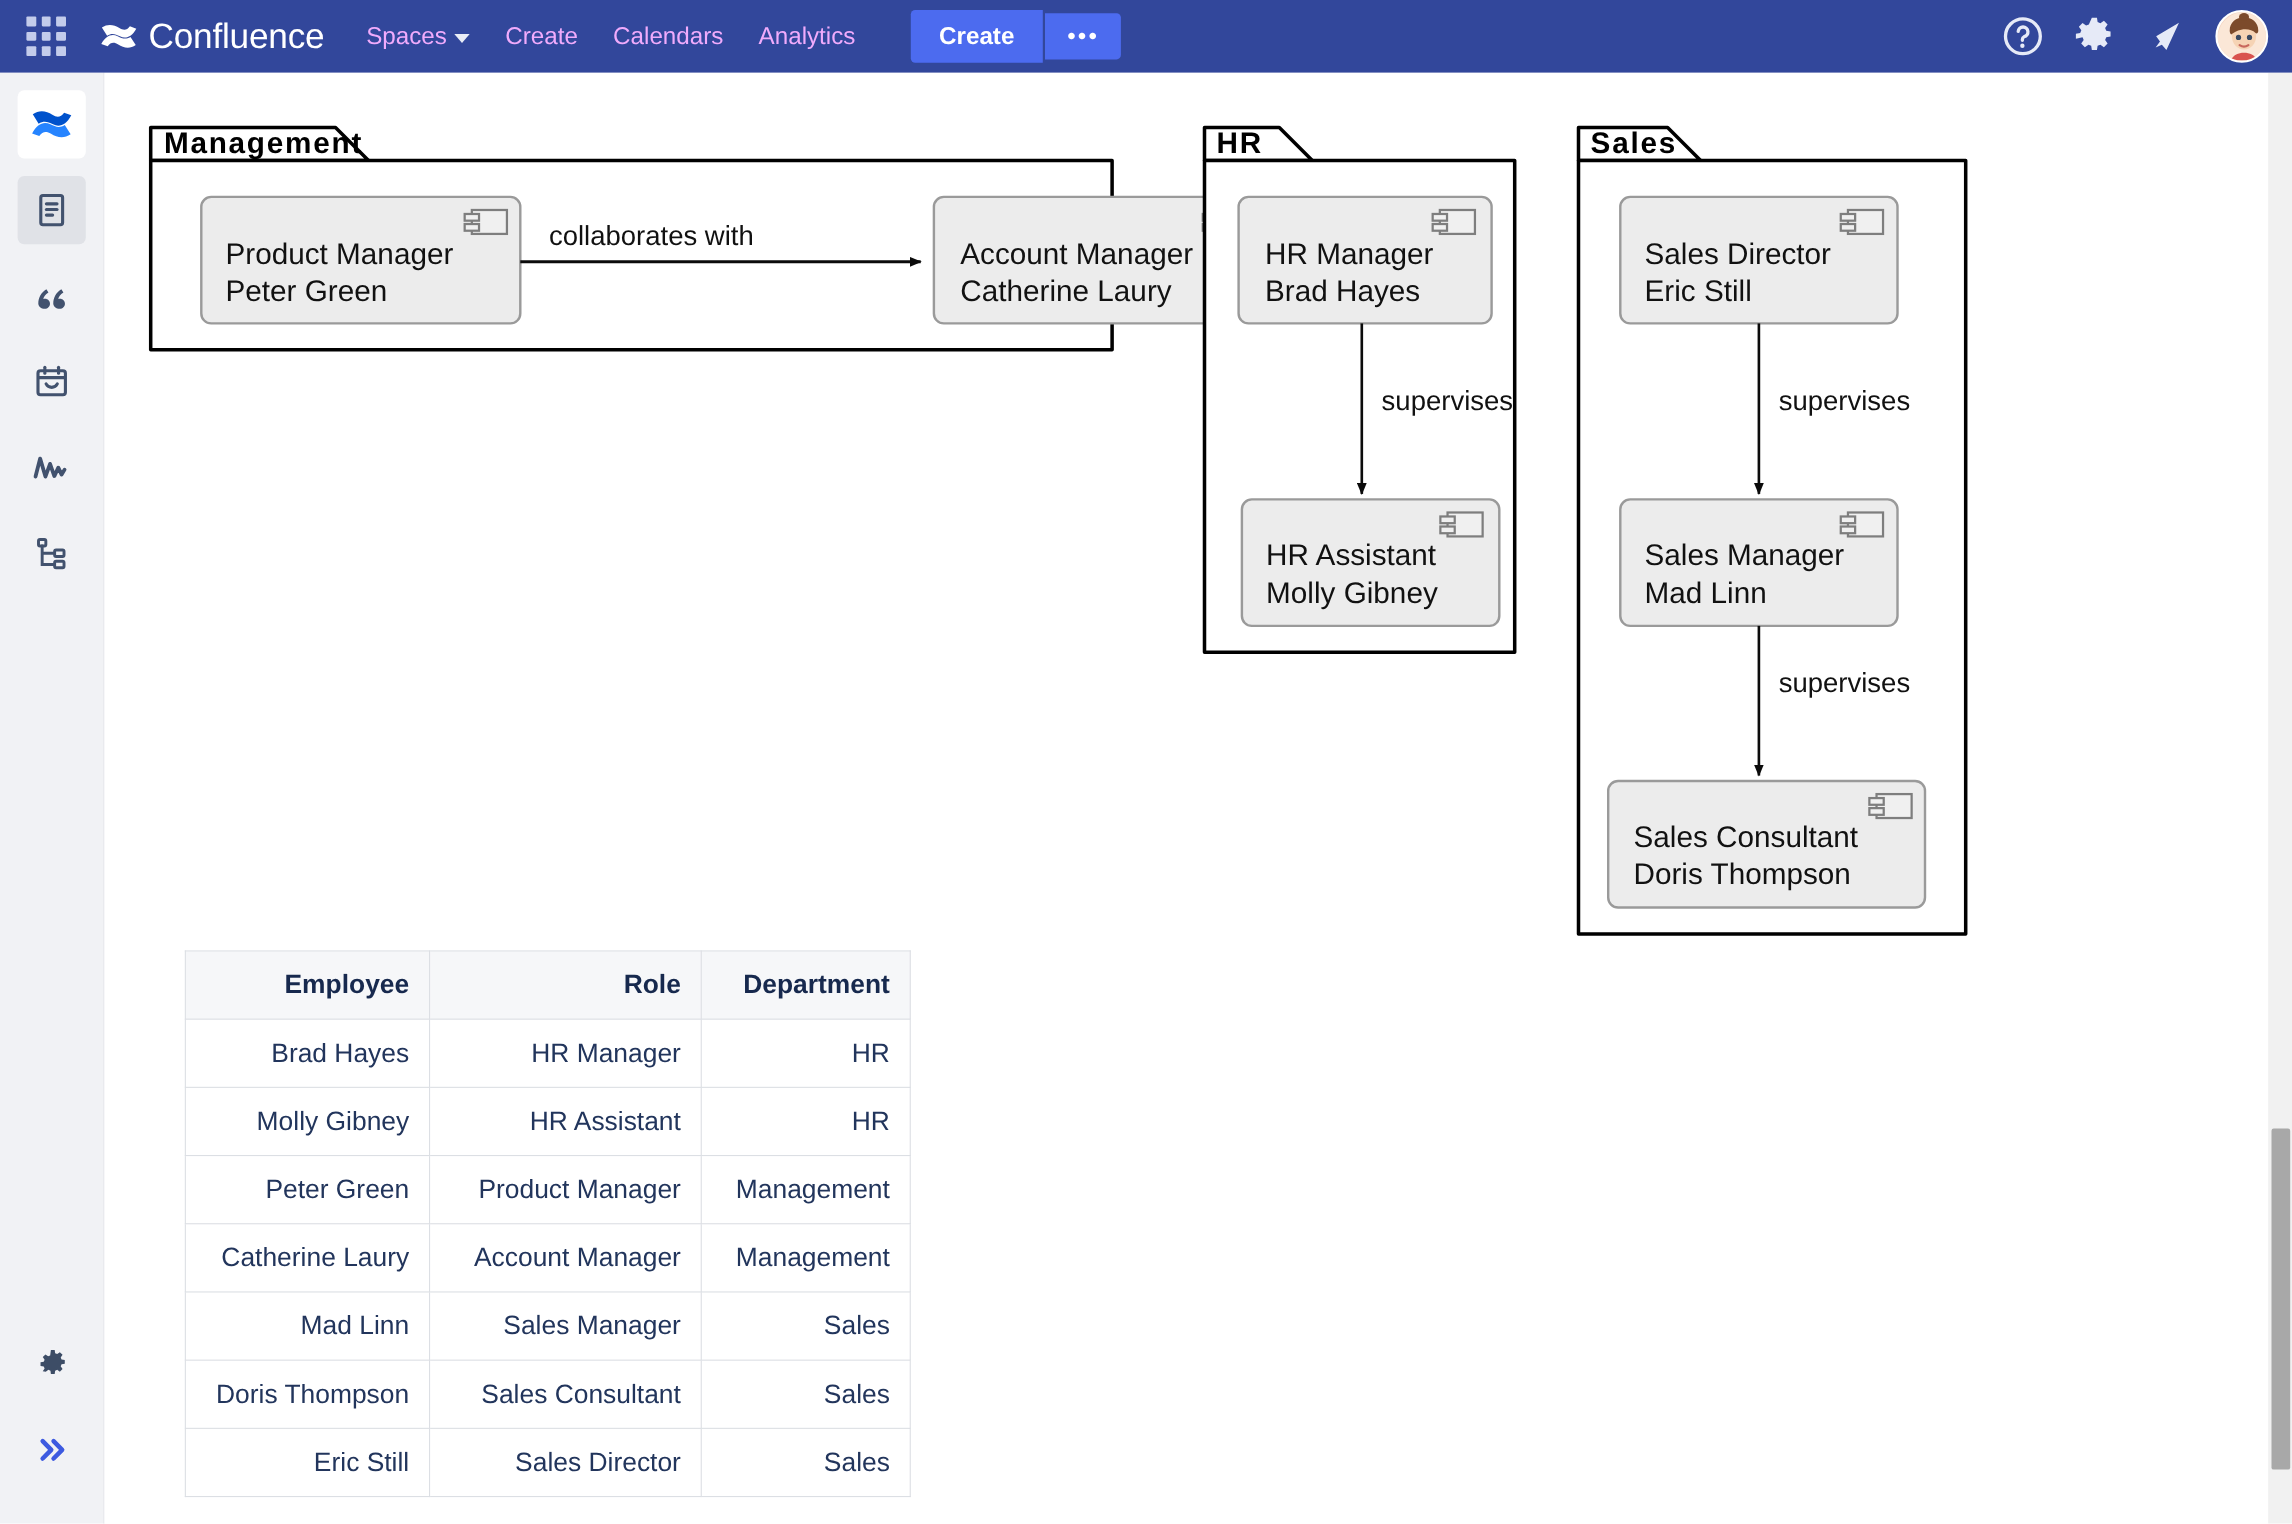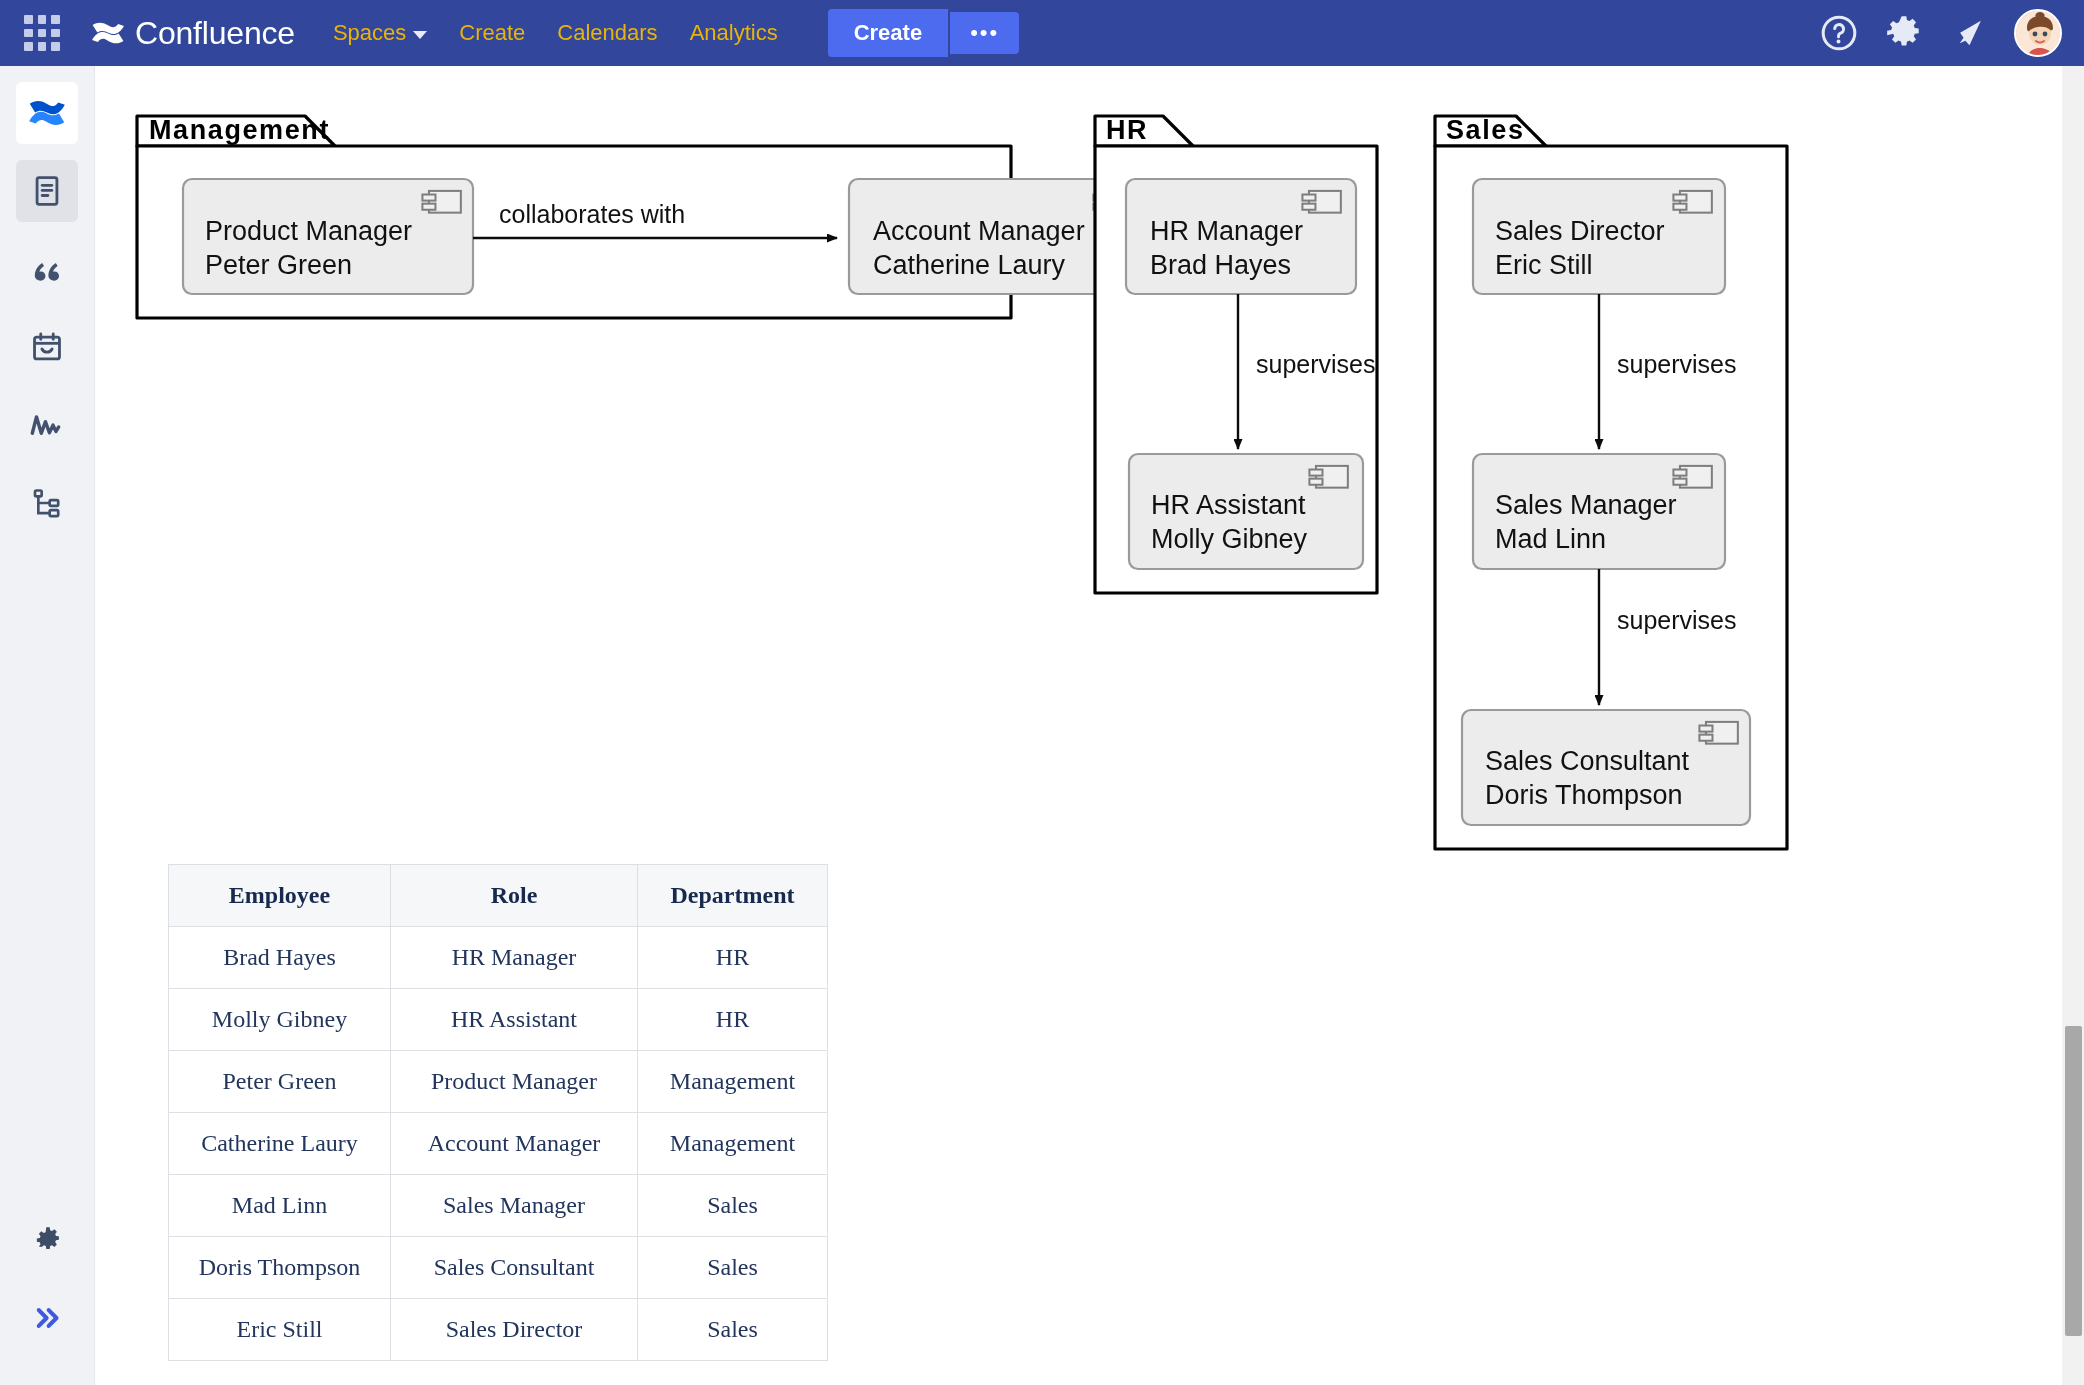--- a/index.html
+++ b/index.html
@@ -31,21 +31,21 @@
   #brand {
     display: flex; align-items: center; gap: 10px;
     margin-left: 14px; margin-right: 22px; cursor: pointer;
   }
   #brand-logo { width: 34px; height: 34px; display:block; }
   #brand-name {
     color: #ffffff; font-size: 32px; font-weight: 400;
     letter-spacing: -0.2px; white-space: nowrap;
   }
   .nav-link {
-    color: #eab308; font-size: 22px; padding: 6px 16px;
+    color: #f0abfc; font-size: 22px; padding: 6px 16px;
     display: flex; align-items: center; gap: 7px;
     cursor: pointer; border-radius: 4px; white-space: nowrap;
   }
   .chev-dn {
     width: 0; height: 0; border-left: 7px solid transparent;
     border-right: 7px solid transparent; border-top: 8px solid #E9EDF7;
     margin-top: 4px;
   }
   #create-group {
     display: flex; align-items: center; margin-left: 34px;
@@ -128,24 +128,23 @@
   #diagram { position: absolute; left: 0; top: 0; }
 
   
   #emp-table {
     position: absolute; left: 73px; top: 798px;
     border-collapse: collapse;
     font-size: 24px; color: #22355C;
   }
   #emp-table th, #emp-table td {
     border: 1px solid #DCDFE4;
-    text-align: center; vertical-align: middle;
+    text-align: right; vertical-align: middle;
     padding: 1px 18px;
     height: 62px;
-    font-family: Liberation Serif, serif;
   }
   #emp-table th {
     background: #F6F7F9; font-weight: bold; color: #17294E;
   }
   #emp-table td { background: #ffffff; font-weight: 400; }
   #emp-table col.c0 { width: 222px; }
   #emp-table col.c1 { width: 247px; }
   #emp-table col.c2 { width: 190px; }
 
   

